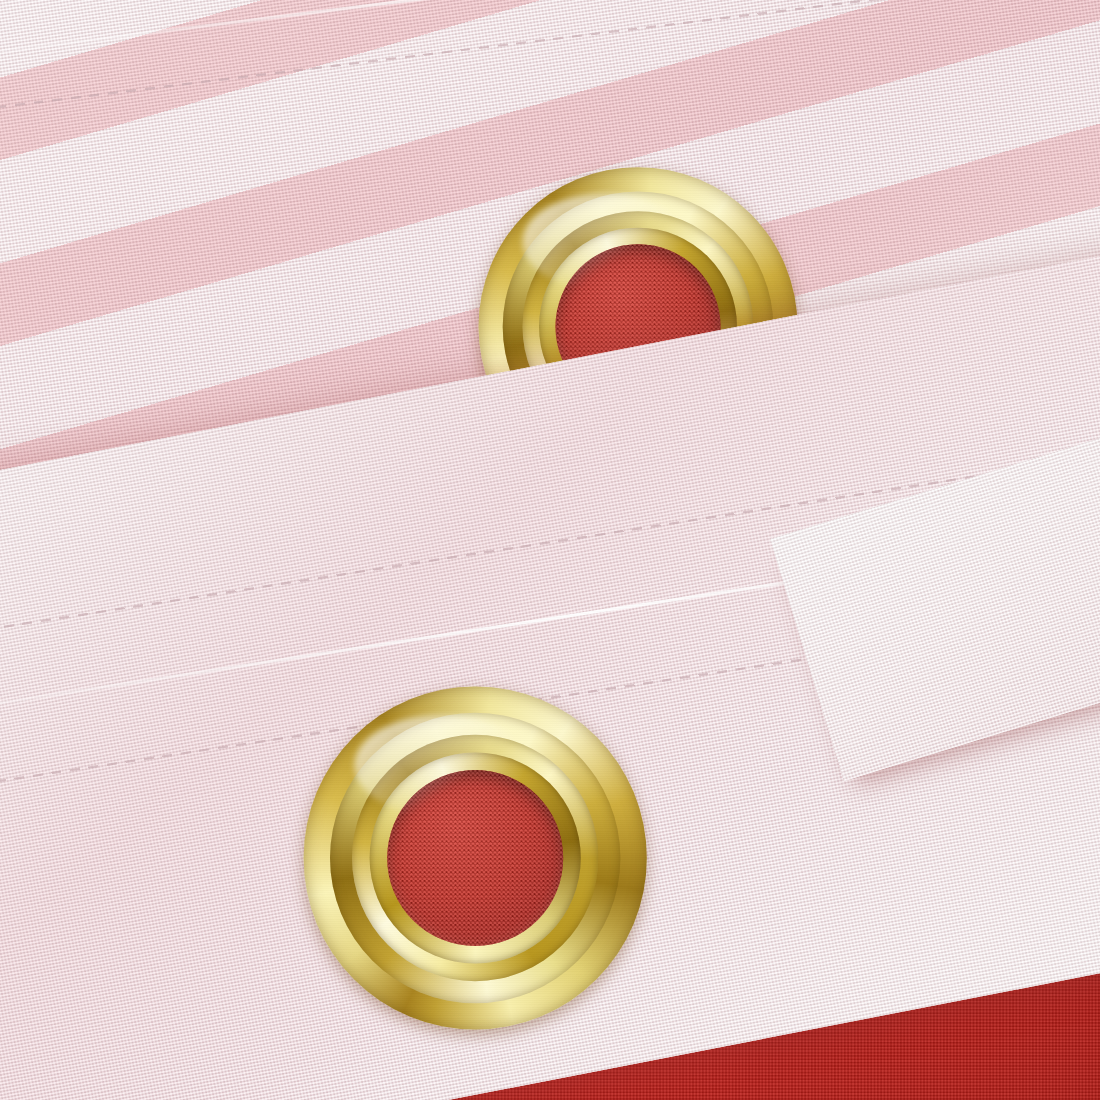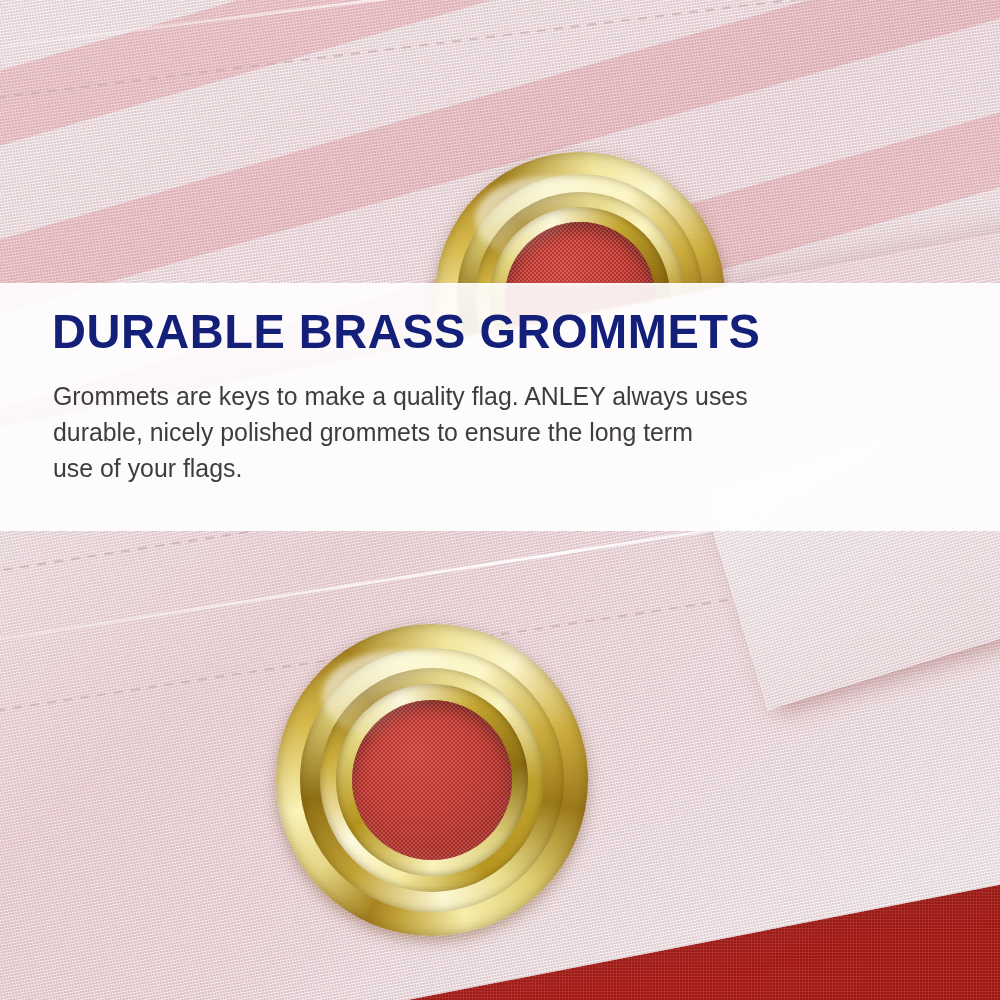--- a/index.html
+++ b/index.html
@@ -302,25 +302,14 @@
       <div class="g-ring2"></div>
       <div class="g-ring3"></div>
       <div class="g-inner-lip"></div>
       <div class="g-hole"></div>
       <div class="g-spec"></div>
     </div>
 
     <div id="grain"></div>
   </div>
 
-  <div id="overlay-band">
-
-    <div id="headline">DURABLE BRASS GROMMETS</div>
-
-    <div id="body-copy">
-      <span class="ln">Grommets are keys to make a quality flag. ANLEY always uses</span>
-      <span class="ln">durable, nicely polished grommets to ensure the long term</span>
-      <span class="ln">use of your flags.</span>
-    </div>
-
-  </div>
 
 </div>
 
 </body></html>

